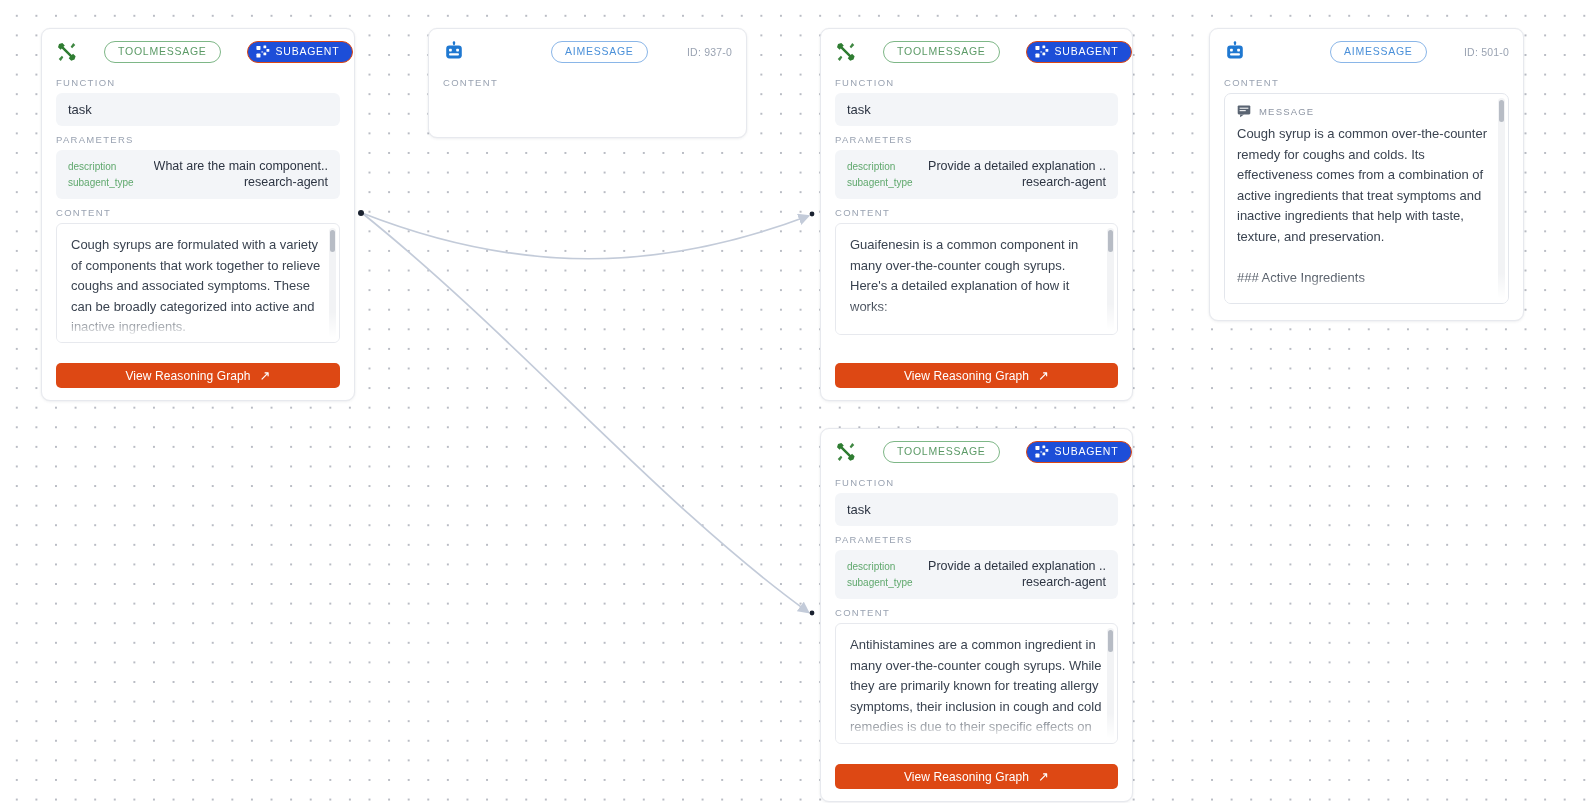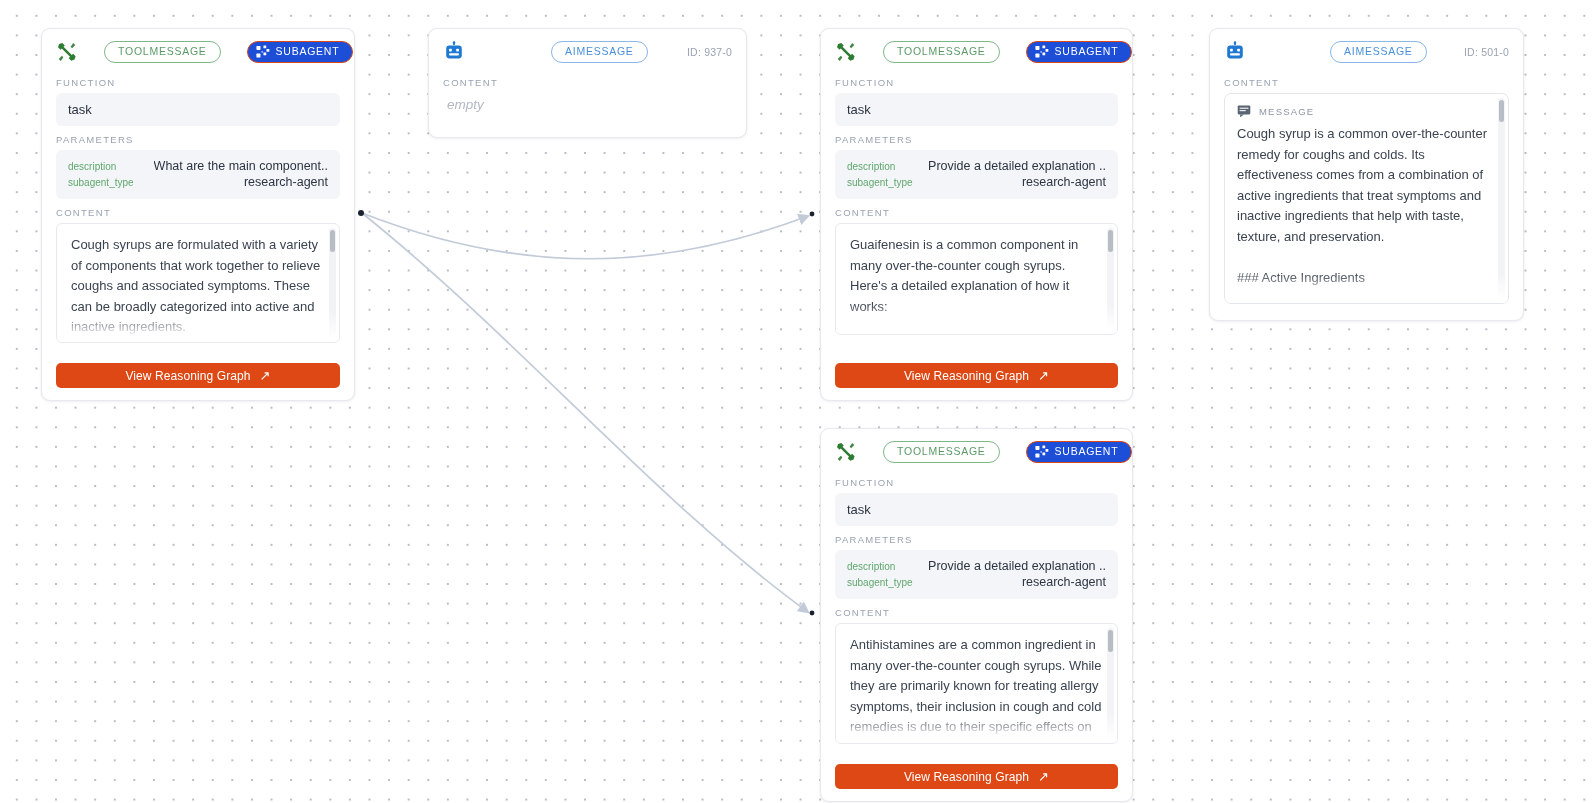--- a/index.html
+++ b/index.html
@@ -267,21 +267,20 @@
         <circle cx="12" cy="1.8" r="1.4"></circle>
         <rect x="3.5" y="5" width="17" height="14" rx="3.4"></rect>
         <rect x="6.6" y="8.4" width="3" height="3" rx="0.8" fill="#ffffff"></rect>
         <rect x="14.4" y="8.4" width="3" height="3" rx="0.8" fill="#ffffff"></rect>
         <rect x="6.6" y="13.4" width="10.8" height="2.4" rx="1" fill="#ffffff"></rect>
       </svg>
       <span class="pill pill-ai" style="margin-left:60px">AIMESSAGE</span>
       <span class="id-label"><span>ID: </span><span>937-0</span></span>
     </div>
     <div class="sec-label">CONTENT</div>
-    <div class="content-empty" style="padding-left:18px">empty</div>
   </div>
 
   <div class="node" id="node-2">
     <div class="node-head">
       <svg class="head-icon" viewBox="0 0 24 24" fill="#2f7d32">
         <path d="M3.3 3.4 6.9 2.2 9.6 5l-1.4 1.4 9 9 1.4-1.4 2.8 2.7-1.2 3.6-3.6 1.2-2.7-2.8 1.4-1.4-9-9L5 9.6 2.2 6.9z"></path>
         <path d="M18.8 2.2 21 4.4l-3.4 3.4-1.6-1.6z" opacity="0.92"></path>
         <path d="M5.2 21.8 3 19.6l3.4-3.4 1.6 1.6z" opacity="0.92"></path>
       </svg>
       <span class="pill pill-tool">TOOLMESSAGE</span>

